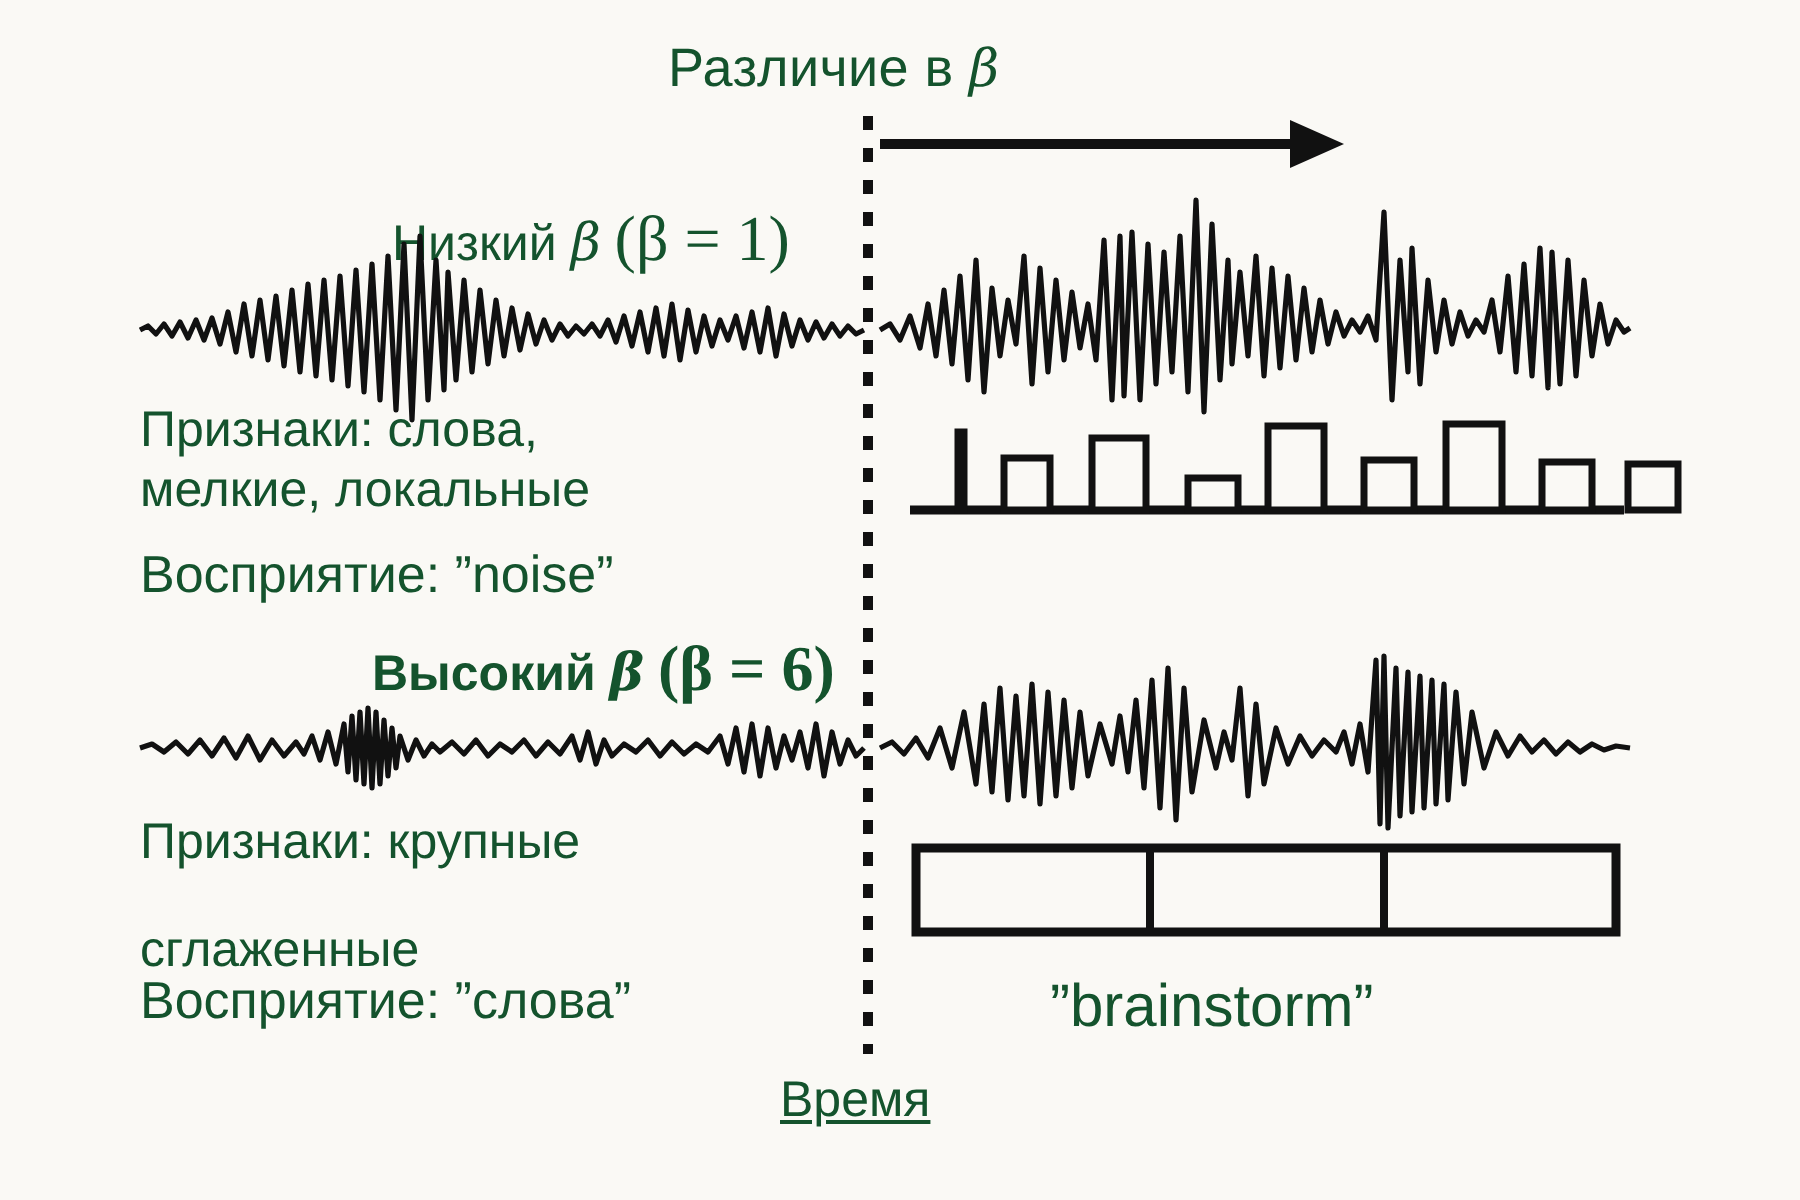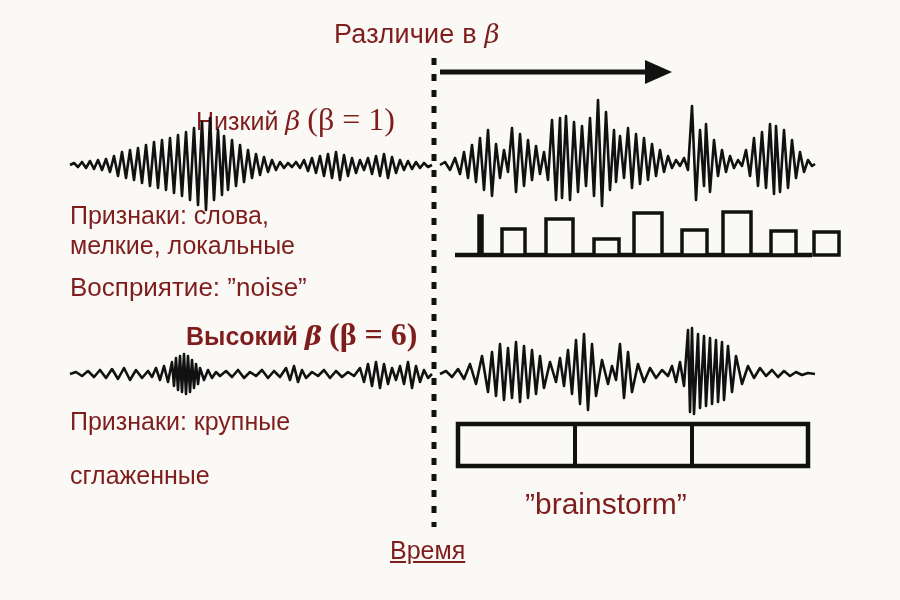--- a/index.html
+++ b/index.html
@@ -13,21 +13,21 @@
     height: 600px;
     background: #faf9f5;
     overflow: hidden;
     font-family: "Liberation Sans", sans-serif;
     color: #111111;
   }
   .lbl {
     position: absolute;
     white-space: nowrap;
     line-height: 1.22;
-    color: #7f1d1d;
+    color: #14532d;
   }
   .title-lbl {
     font-size: 27px;
     letter-spacing: 0.2px;
   }
   .row-lbl {
     font-size: 25px;
   }
   .feat-lbl {
     font-size: 25px;
@@ -86,20 +86,24 @@
 
   <div class="lbl row-lbl" style="left:186px; top:315px;font-weight:bold;">
     <span>Высокий</span>
     <span class="beta">β</span>
     <span class="paren">(β = 6)</span>
   </div>
 
   <div class="lbl feat-lbl" style="left:70px; top:406px;">Признаки: крупные</div>
   <div class="lbl feat-lbl" style="left:70px; top:460px;">сглаженные</div>
 
+  <div class="lbl perc-lbl" style="left:70px; top:485px;">
+    <span>Восприятие:</span>
+    <span>”слова”</span>
+  </div>
 
   <div class="lbl brain-lbl" style="left:525px; top:486px;">”brainstorm”</div>
 
   <div class="lbl axis-lbl" style="left:390px; top:535px;">Время</div>
 
   <svg class="layer" viewBox="0 0 900 600">
 
     <line x1="434" y1="58" x2="434" y2="527" stroke="#111111" stroke-width="5" stroke-dasharray="7 9" stroke-linecap="butt"></line>
 
     <g>

